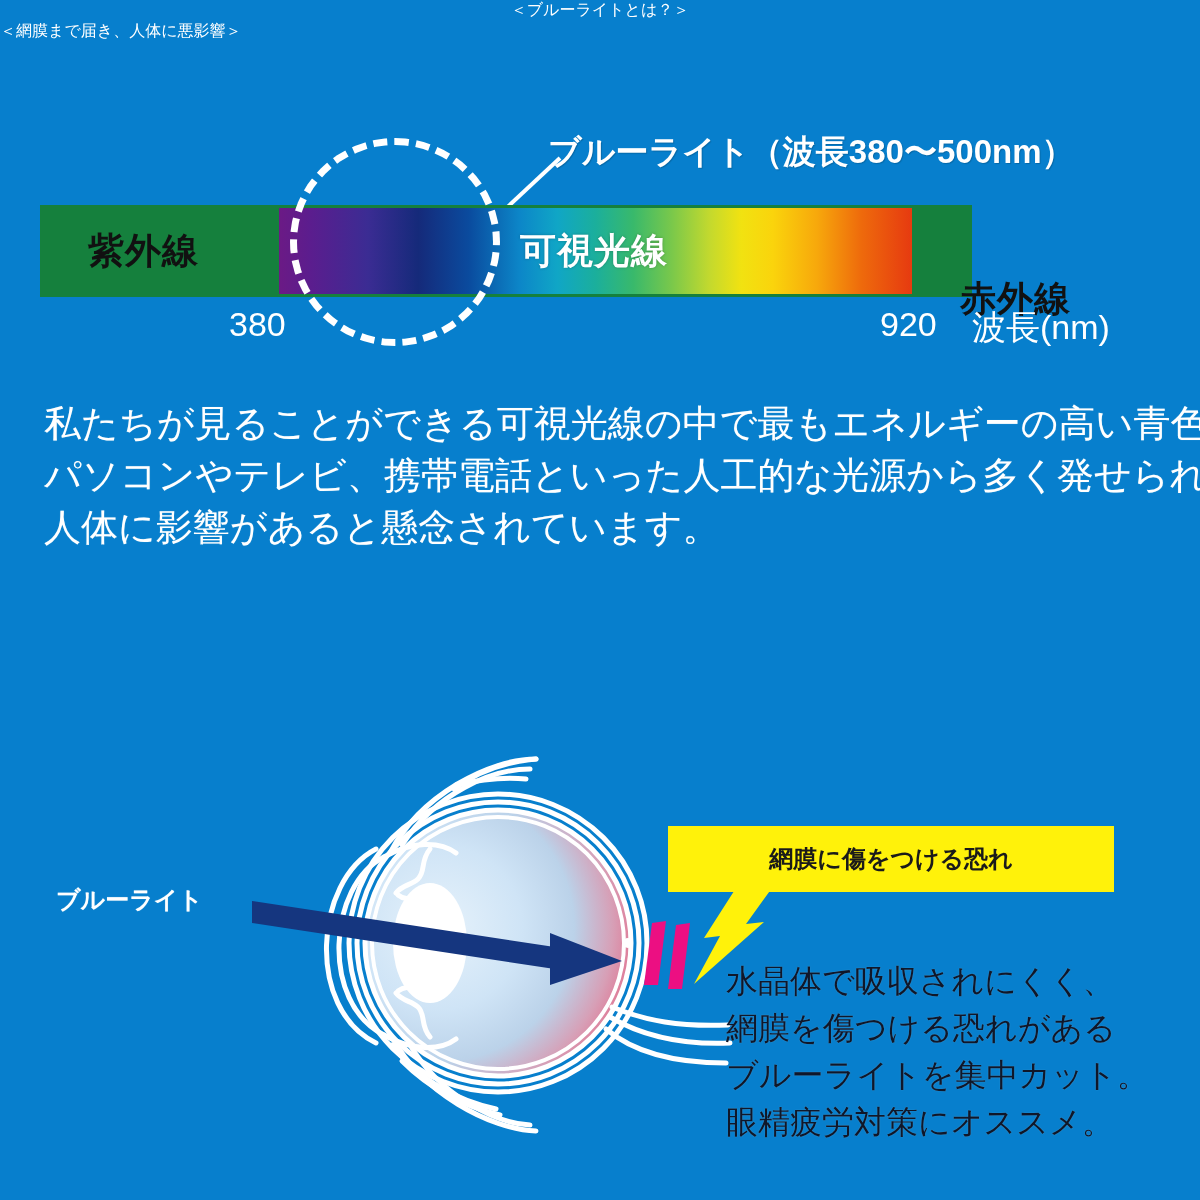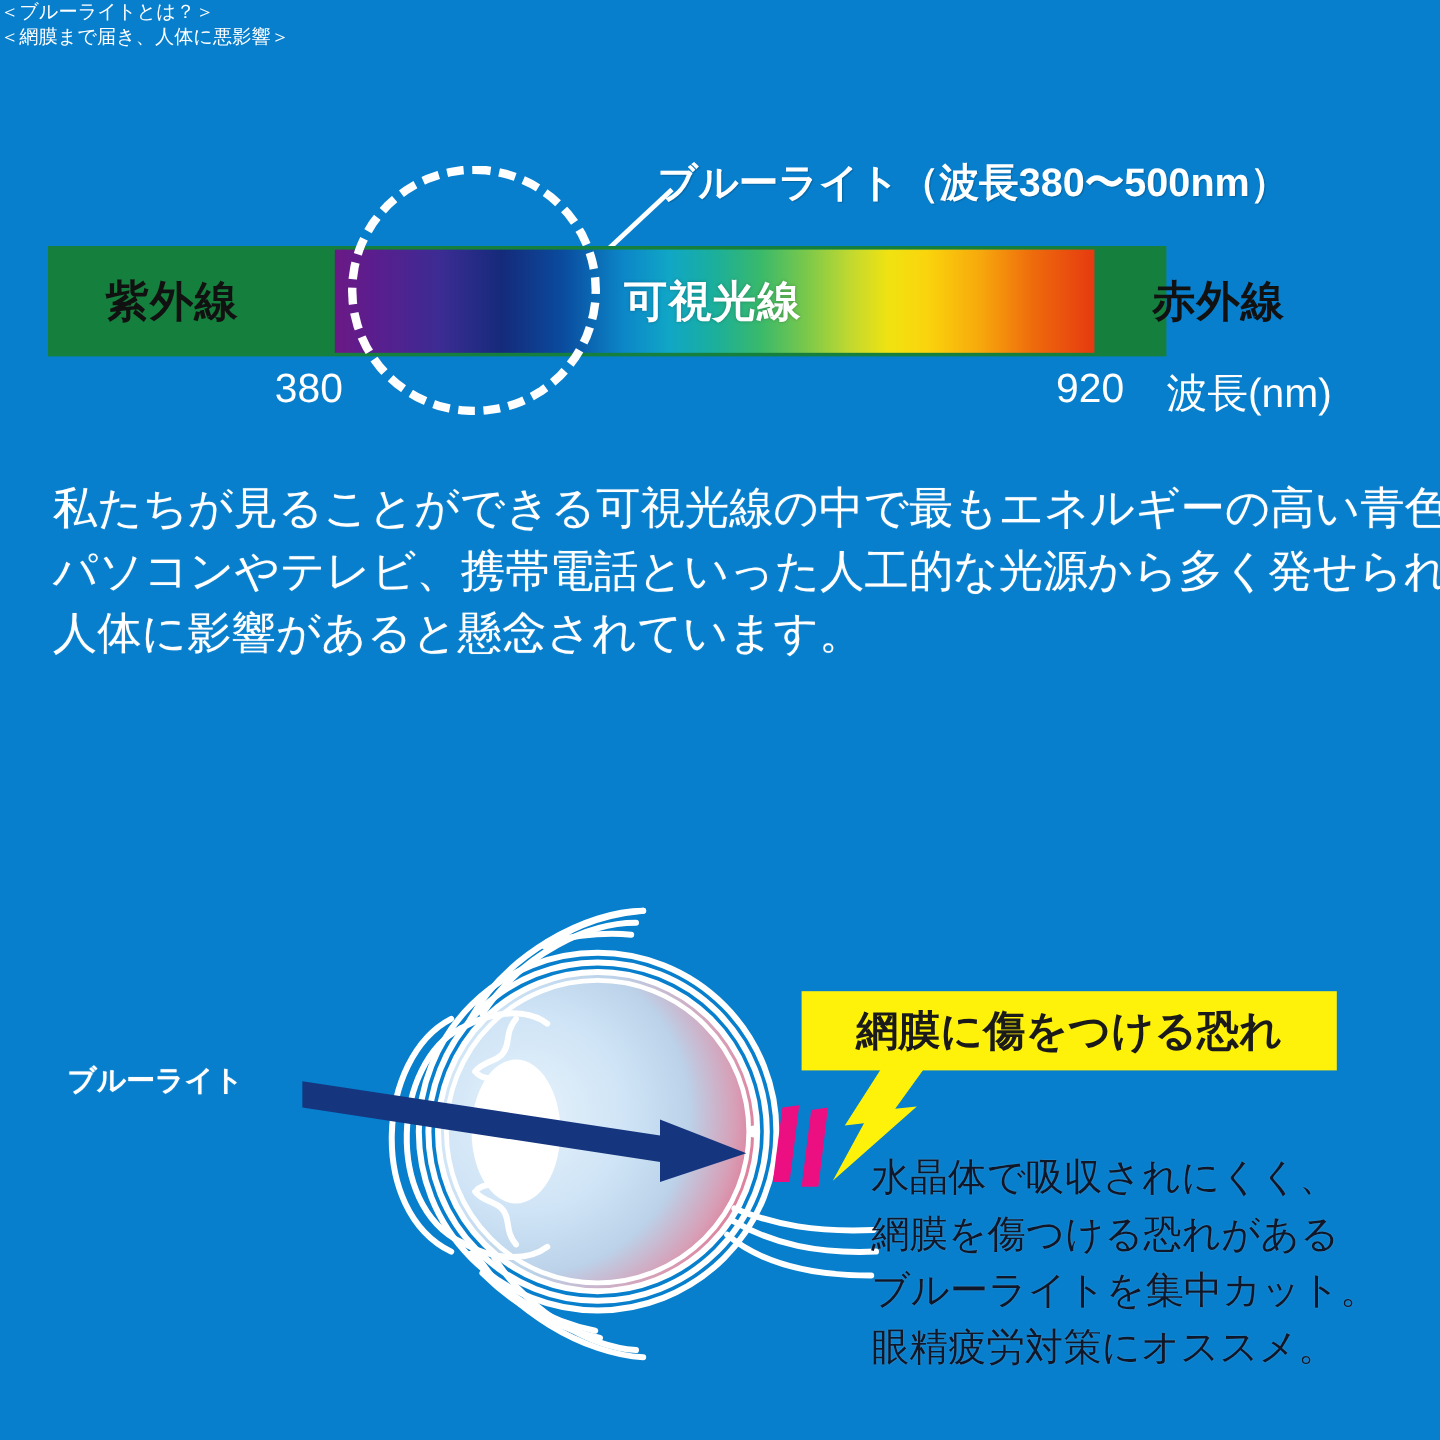--- a/index.html
+++ b/index.html
@@ -12,21 +12,21 @@
   }
 
   body {
     background: #077FCD;
     font-family: "Liberation Sans", "DejaVu Sans", sans-serif;
     color: #ffffff;
     position: relative;
   }
 
   #page { position: absolute; inset: 0; }
-  #heading-1 { left: 48px; top: 36px; }
+  #heading-1 { left: 48px; top: 36px; text-align: center; }
   #heading-2 { left: 48px; top: 664px; }
 
   
   #spectrum-label {
     position: absolute;
     left: 548px; top: 130px;
     font-size: 33px;
     font-weight: 600;
     white-space: nowrap;
     color: #ffffff;
@@ -68,21 +68,21 @@
   .spectrum-side-label {
     position: absolute;
     top: 22px;
     color: #111111;
     font-size: 36px;
     font-weight: bold;
     letter-spacing: 1px;
     white-space: nowrap;
   }
   #label-uv { left: 48px; }
-  #label-ir { left: 920px; }
+  #label-ir { left: 920px; margin-top: 48px; }
 
   #label-visible {
     position: absolute;
     left: 480px; top: 22px;
     color: #ffffff;
     font-size: 36px;
     font-weight: bold;
     letter-spacing: 1px;
     white-space: nowrap;
     text-shadow: 0 0 3px rgba(0,0,0,0.25);
@@ -150,21 +150,21 @@
     position: absolute;
     left: 668px; top: 826px;
     width: 446px; height: 66px;
     background: #FFF20A;
     display: flex;
     align-items: center;
     justify-content: center;
   }
   #callout-text {
     color: #1a1a1a;
-    font-size: 35px;
+    font-size: 24px;
     font-weight: bold;
     letter-spacing: 0px;
     white-space: nowrap;
   }
   #callout-tail {
     position: absolute;
     left: 660px; top: 888px;
     width: 120px; height: 100px;
   }
 

